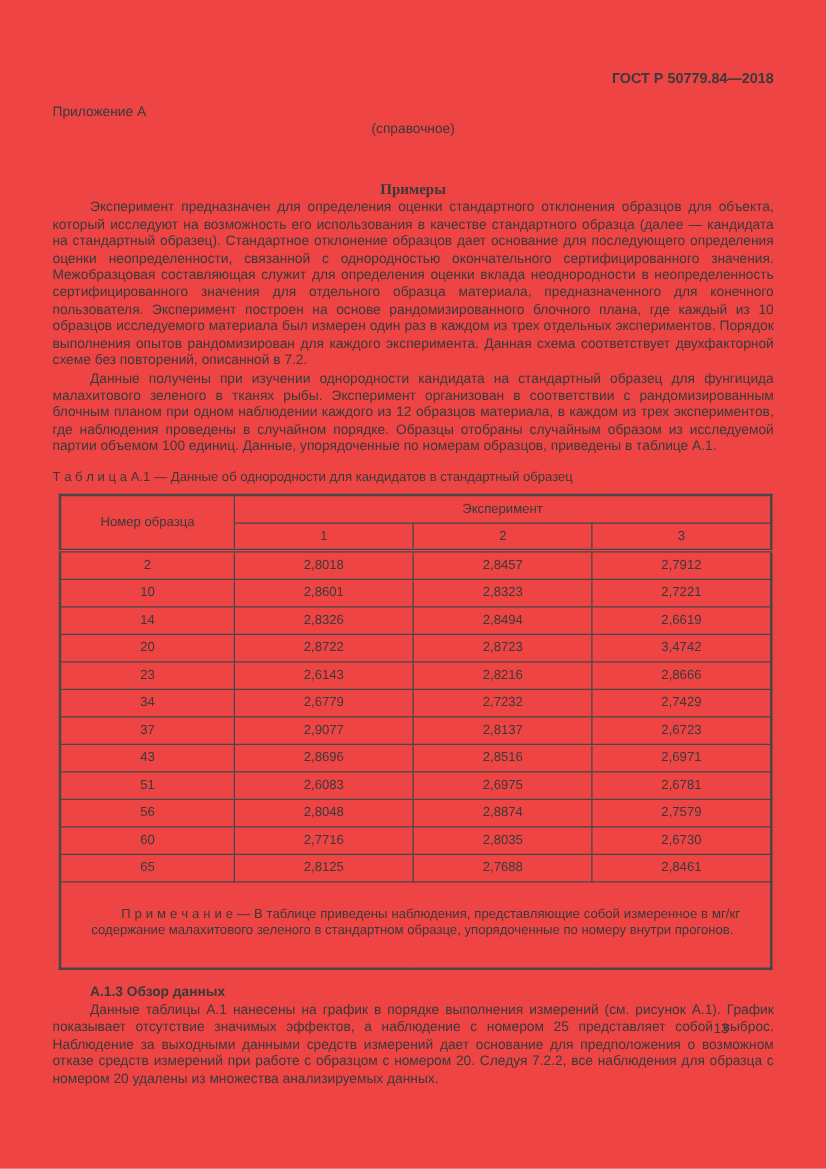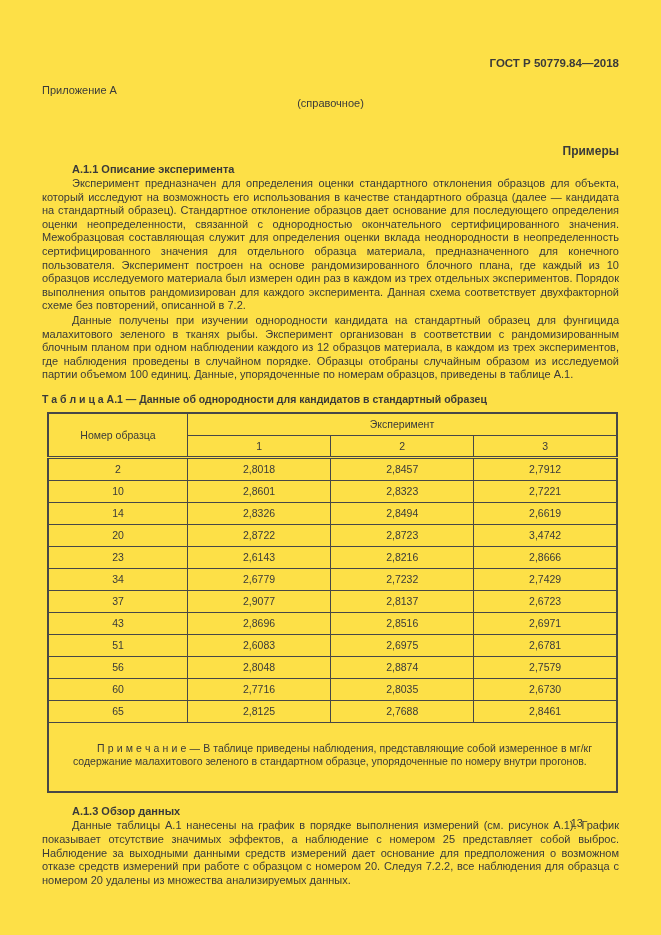--- a/index.html
+++ b/index.html
@@ -4,21 +4,21 @@
 <style>
   html,body{margin:0;padding:0;}
   body{
     width:661px;height:935px;
     background:#f4f4f3;
     font-family:"Liberation Sans","DejaVu Sans",sans-serif;
   }
   .page{
     position:relative;
     width:661px;height:935px;
-    background:#fde047;
+    background:#ef4444;
     box-sizing:border-box;
     padding:56px 42px 0 42px;
     color:#3a3a3a;
     overflow:hidden;
   }
   .std-code{
     text-align:right;
     font-weight:bold;
     font-size:11.5px;
     line-height:14px;
@@ -28,24 +28,25 @@
     font-size:11px;
     line-height:13px;
     margin-top:14px;
   }
   .annex-subtitle{
     text-align:center;
     font-size:11px;
     line-height:13px;
   }
   .examples-title{
-    text-align:right;
+    text-align:center;
     font-weight:bold;
     font-size:12px;
     margin-top:34px;
+    font-family:Liberation Serif, serif;
   }
   .h-run{
     font-weight:bold;
     font-size:11px;
     line-height:13.5px;
     margin:12px 0 0 30px;
   }
   .h-sub{
     font-weight:bold;
     font-size:11px;
@@ -56,21 +57,20 @@
     margin:1px 0 0 0;
     font-size:11px;
     line-height:13.6px;
     text-align:justify;
     text-indent:30px;
   }
   .tbl-caption{
     margin-top:11px;
     font-size:10.5px;
     line-height:13px;
-    font-weight:bold;
   }
   table.gost{
     border-collapse:collapse;
     margin:6px 0 0 5px;
     width:571px;
     table-layout:fixed;
     font-size:10.5px;
     color:#3a3a3a;
   }
   table.gost th, table.gost td{
@@ -111,21 +111,20 @@
 
 <div class="page">
 
   <div class="std-code">ГОСТ Р 50779.84—2018</div>
 
   <div class="annex-title">Приложение А</div>
   <div class="annex-subtitle">(справочное)</div>
 
   <div class="examples-title">Примеры</div>
 
-  <div class="h-sub">А.1.1  Описание эксперимента</div>
   <p class="body-text">Эксперимент предназначен для определения оценки стандартного отклонения образцов для объекта, который исследуют на возможность его использования в качестве стандартного образца (далее — кандидата на стандартный образец). Стандартное отклонение образцов дает основание для последующего определения оценки неопределенности, связанной с однородностью окончательного сертифицированного значения. Межобразцовая составляющая служит для определения оценки вклада неоднородности в неопределенность сертифицированного значения для отдельного образца материала, предназначенного для конечного пользователя. Эксперимент построен на основе рандомизированного блочного плана, где каждый из 10 образцов исследуемого материала был измерен один раз в каждом из трех отдельных экспериментов. Порядок выполнения опытов рандомизирован для каждого эксперимента. Данная схема соответствует двухфакторной схеме без повторений, описанной в 7.2.</p>
 
   <p class="body-text">Данные получены при изучении однородности кандидата на стандартный образец для фунгицида малахитового зеленого в тканях рыбы. Эксперимент организован в соответствии с рандомизированным блочным планом при одном наблюдении каждого из 12 образцов материала, в каждом из трех экспериментов, где наблюдения проведены в случайном порядке. Образцы отобраны случайным образом из исследуемой партии объемом 100 единиц. Данные, упорядоченные по номерам образцов, приведены в таблице А.1.</p>
 
   <div class="tbl-caption">Т а б л и ц а   А.1 — Данные об однородности для кандидатов в стандартный образец</div>
 
   <table class="gost">
     <thead>
       <tr class="exp-row">
         <th class="sample-col" rowspan="2">Номер образца</th>

